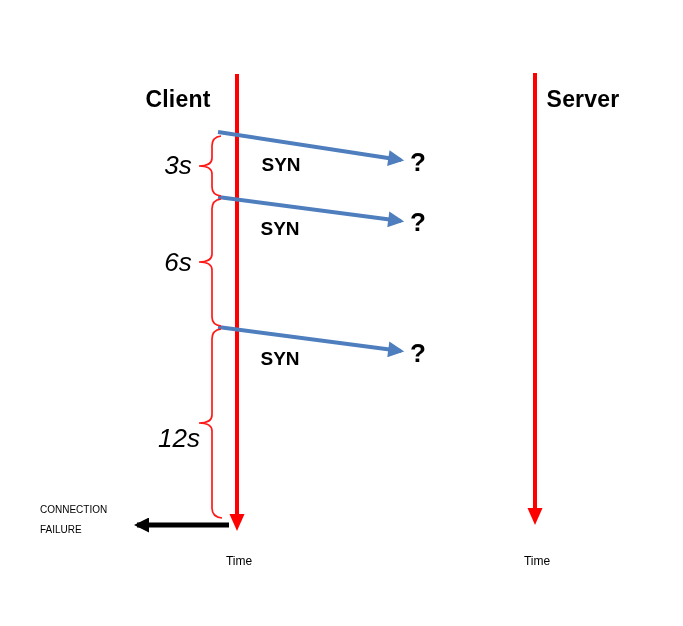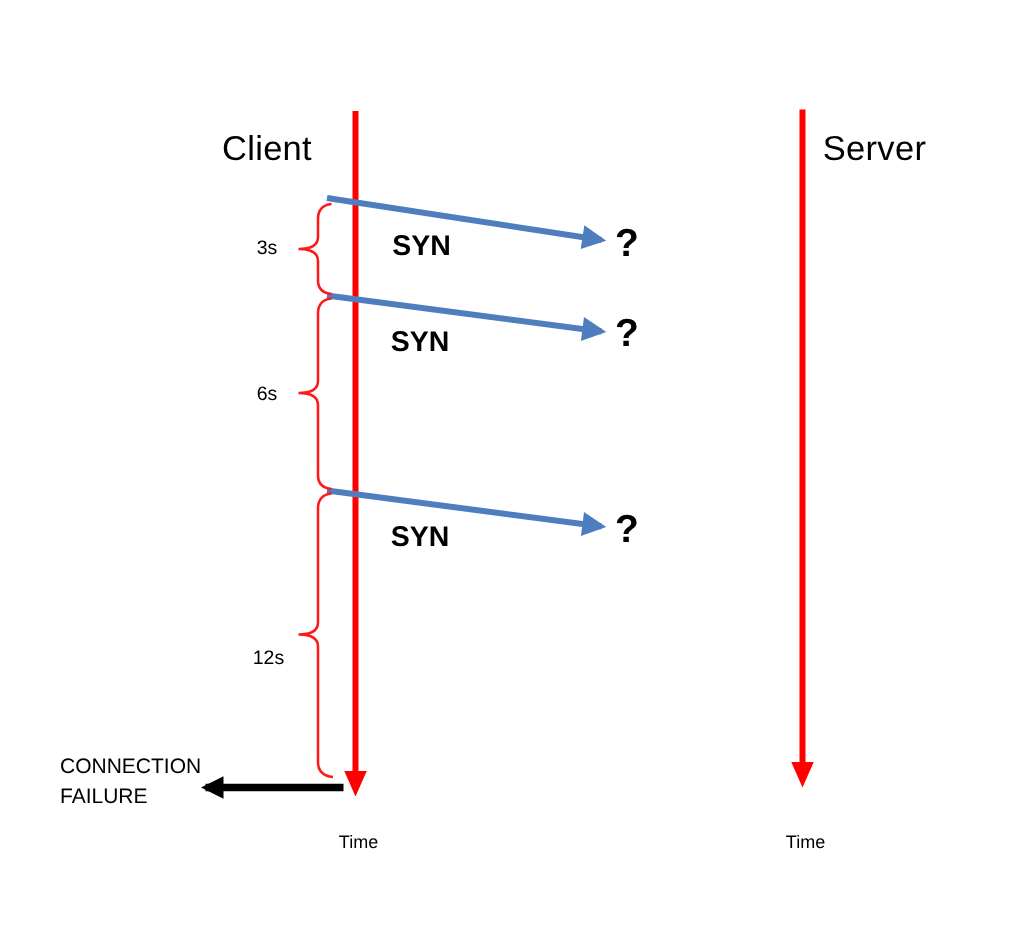--- a/index.html
+++ b/index.html
@@ -12,31 +12,31 @@
     font-family: "Liberation Sans", sans-serif;
     color: #000000;
   }
   .stage svg { position: absolute; left: 0; top: 0; }
   .lbl {
     position: absolute;
     transform: translate(-50%, -50%);
     white-space: nowrap;
     text-align: center;
   }
-  .endpoint-label { font-size: 23px; font-weight: 400; letter-spacing: 0.2px; }
-  .interval-label { font-size: 13px; font-weight: 400; }
+  .endpoint-label { font-size: 23px; font-weight: 700; letter-spacing: 0.2px; }
+  .interval-label { font-size: 26px; font-weight: 400; font-style: italic; }
   .syn-label { font-size: 19px; font-weight: 700; }
   .q-label { font-size: 26px; font-weight: 700; }
   .time-label { font-size: 12px; font-weight: 400; }
   .failure-label {
     position: absolute;
     left: 40px;
     top: 500px;
     width: 110px;
-    font-size: 14px;
+    font-size: 10px;
     font-weight: 400;
     line-height: 20px;
     text-align: left;
     white-space: normal;
   }
 </style>
 </head>
 <body>
 
 <div class="stage">

